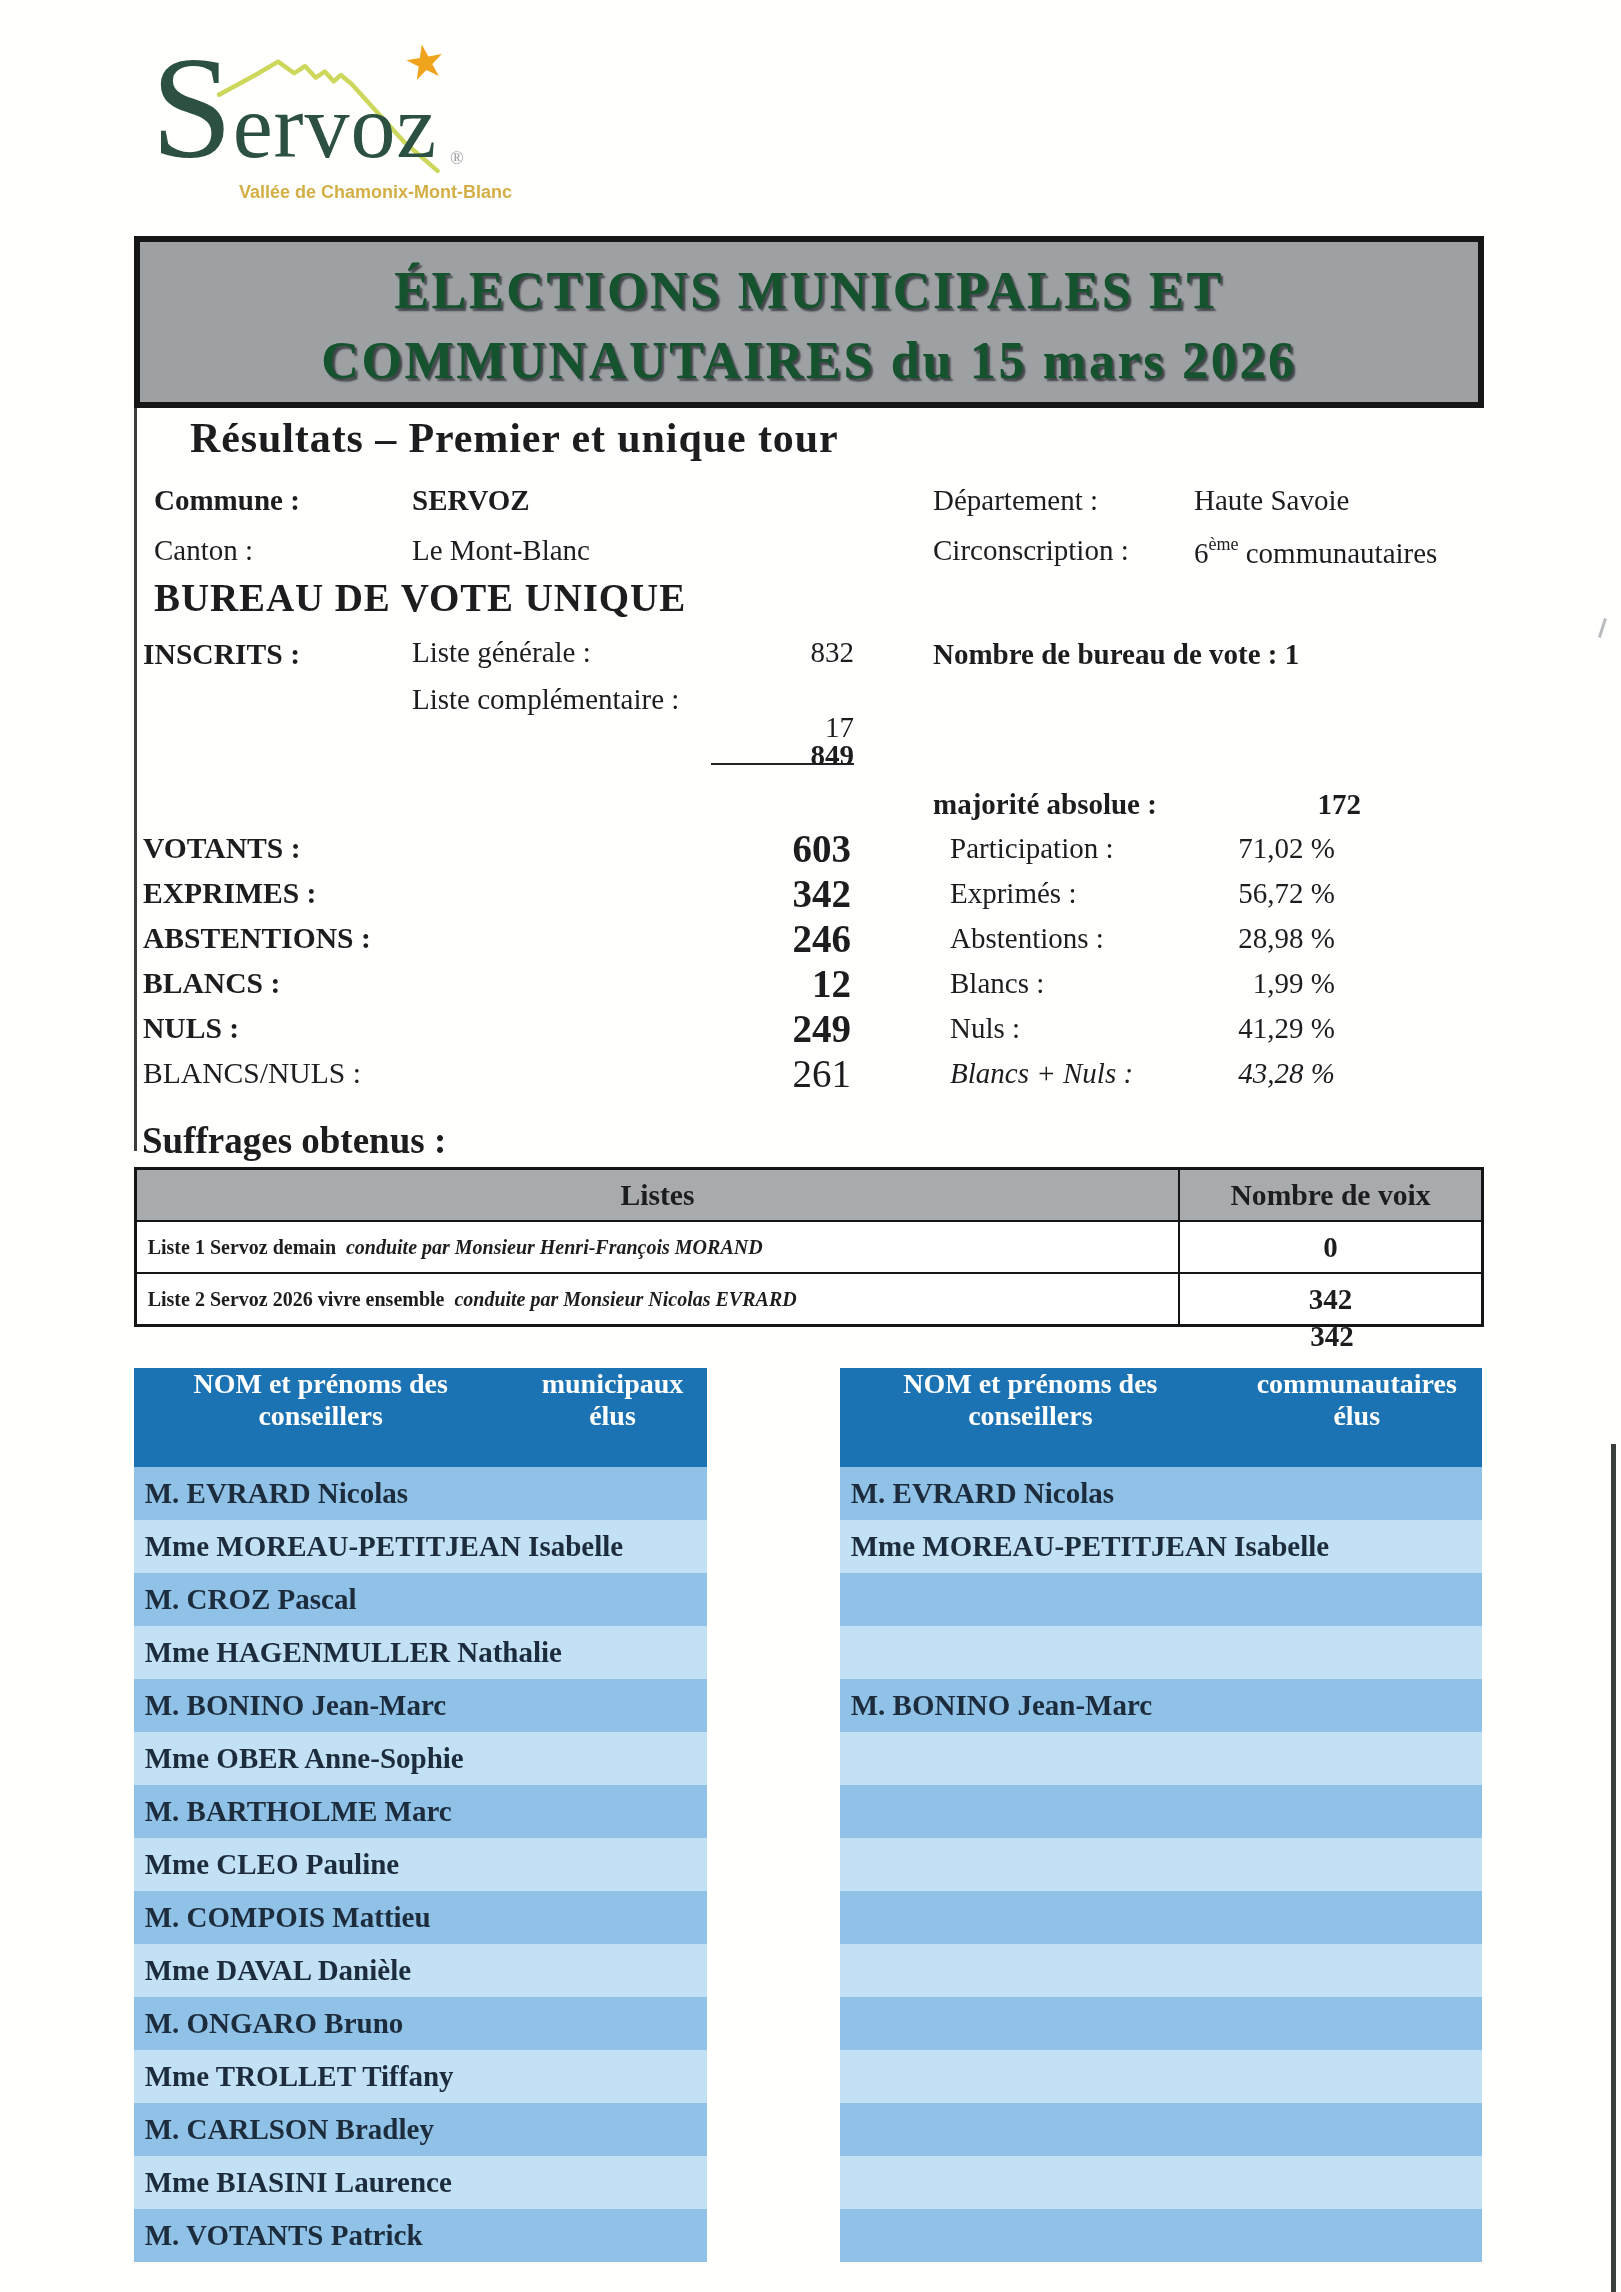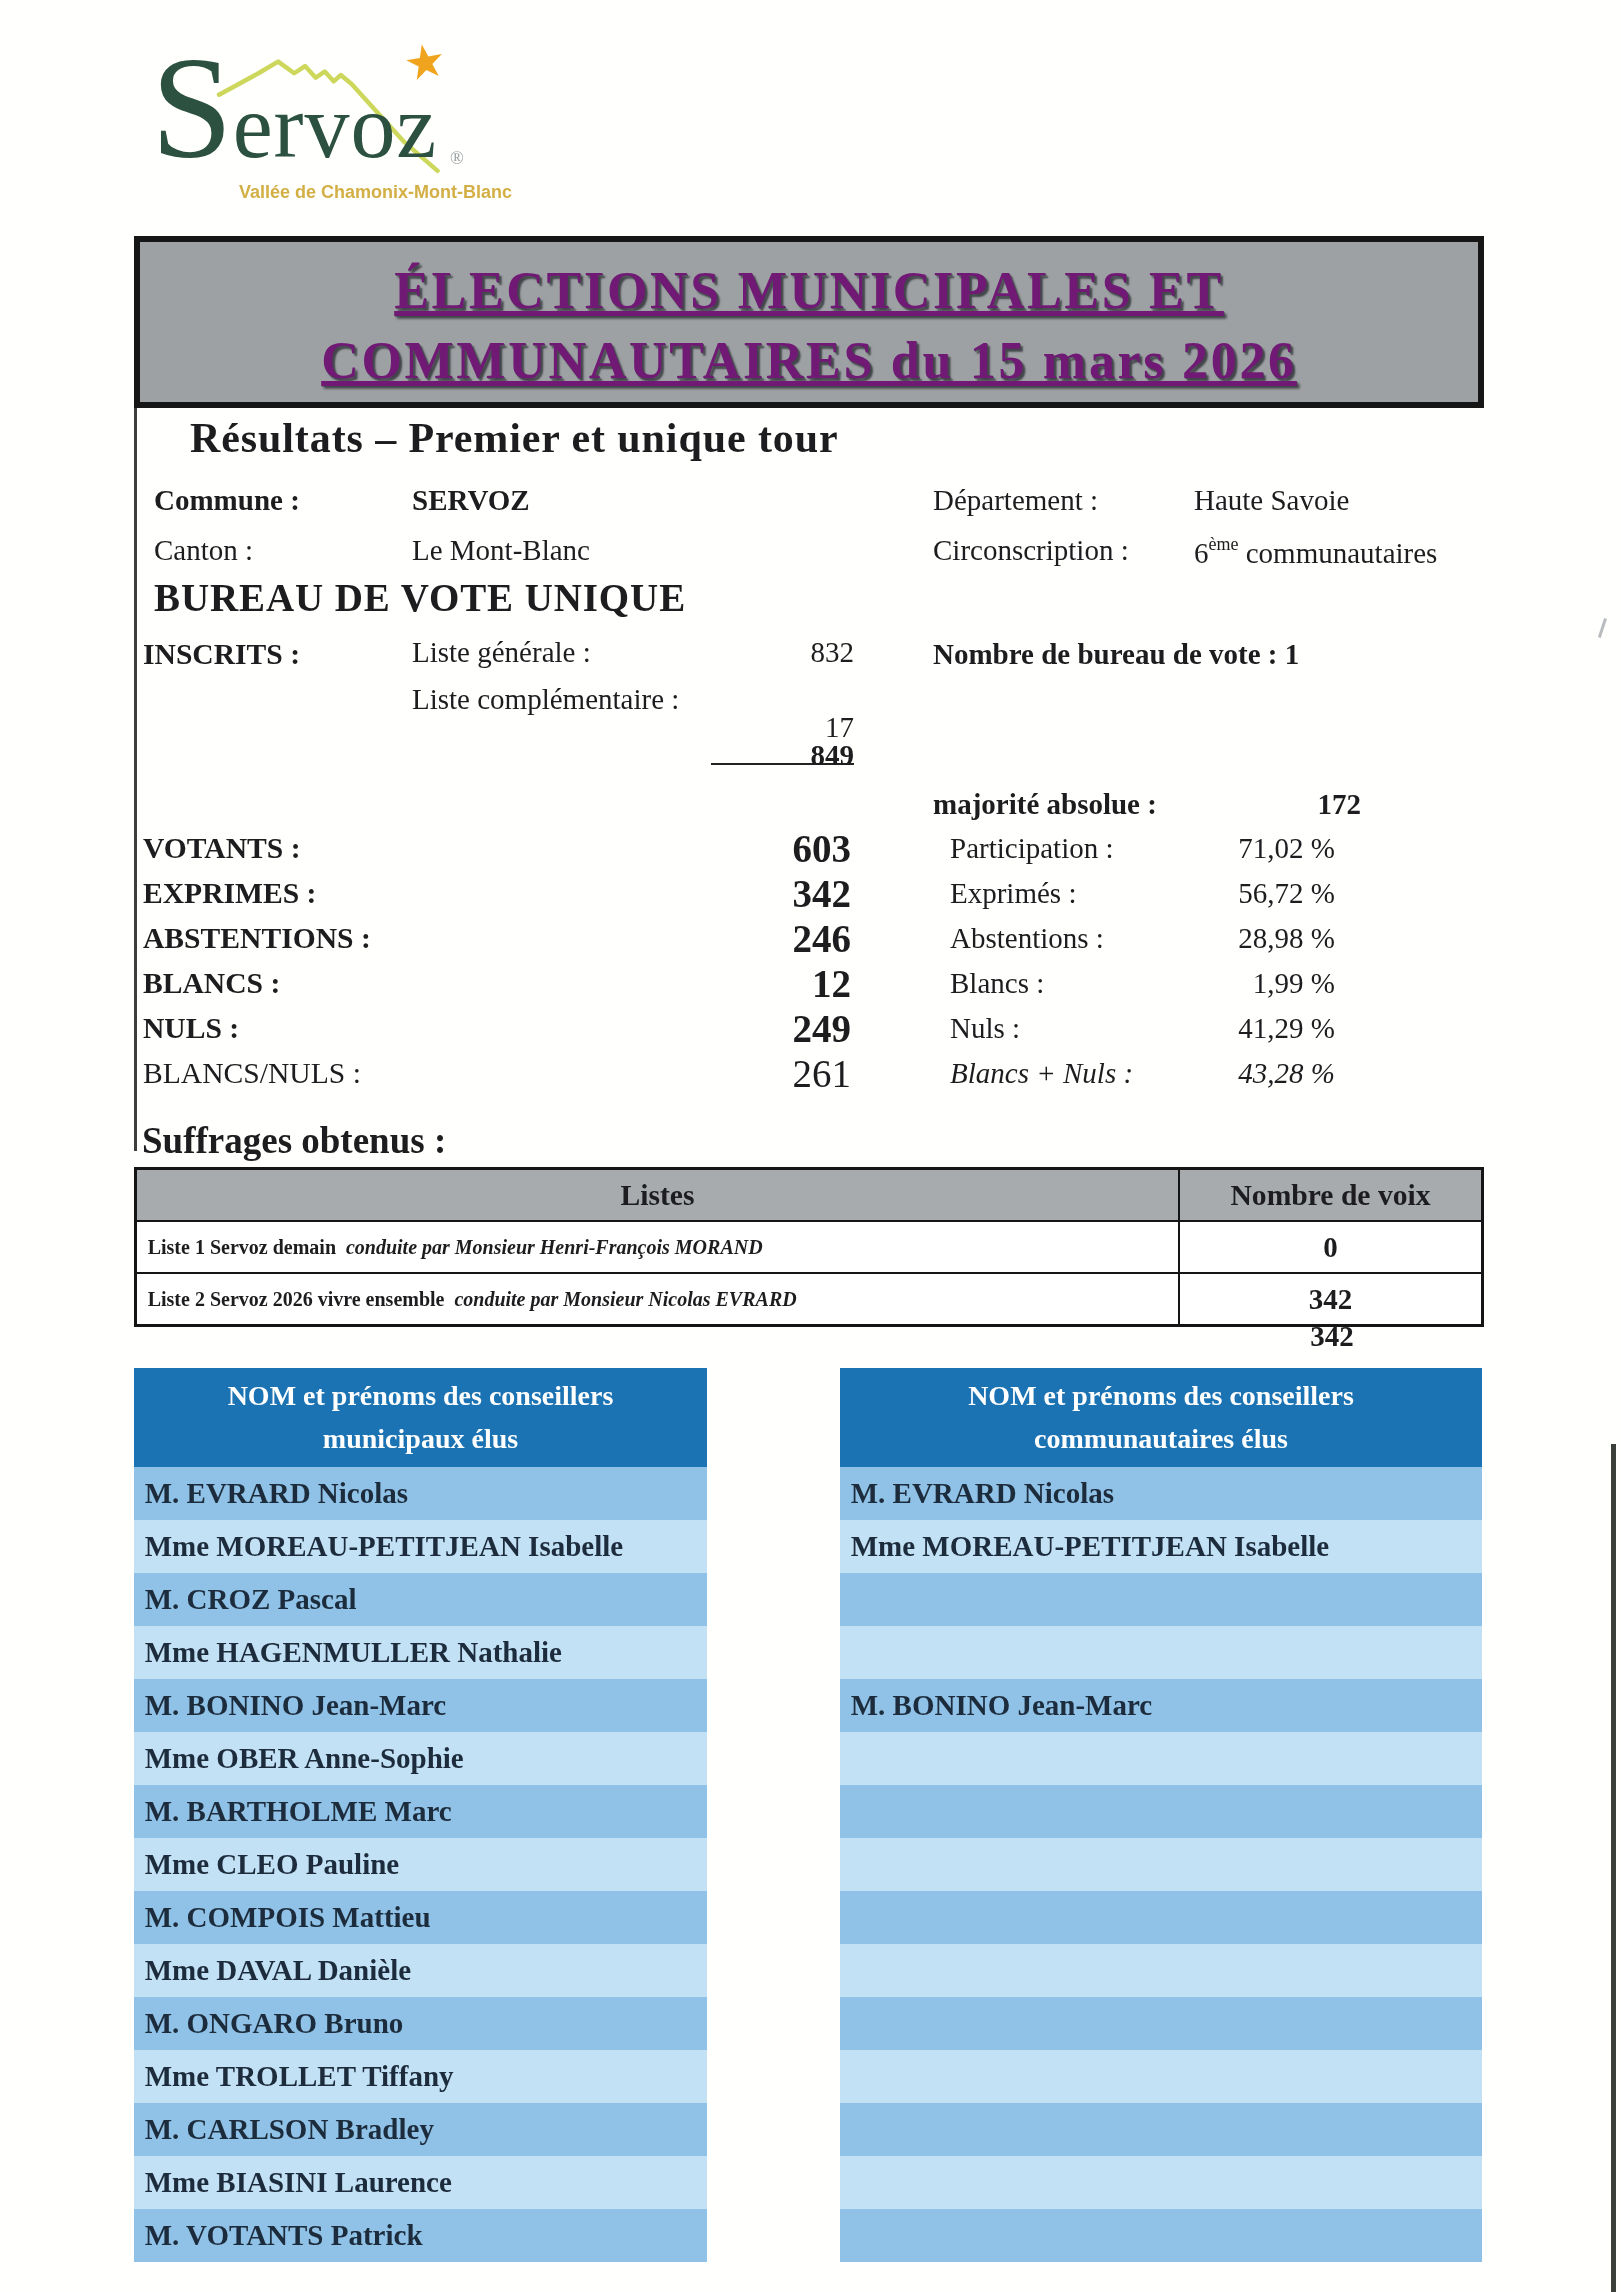--- a/index.html
+++ b/index.html
@@ -18,22 +18,22 @@
   .logo-name{position:absolute;left:9px;top:3.6px;color:var(--logo_green);white-space:nowrap;}
   .logo-name .big-s{font-size:147px;line-height:143px;}
   .logo-name .rest{font-size:90px;letter-spacing:0.9px;}
   .logo-tagline{position:absolute;left:97px;top:150px;font-family:"Liberation Sans",sans-serif;
                 font-size:18px;font-weight:bold;color:var(--logo_gold);white-space:nowrap;}
   .logo-reg{position:absolute;left:308px;top:116px;font-size:18px;color:#9a9ea1;}
   
   .banner{position:absolute;left:134px;top:236px;width:1350px;height:172px;box-sizing:border-box;
           border:6.3px solid #161616;background:var(--banner_gray);text-align:center;
           padding-top:14.3px;}
-  .banner div{font-size:52px;font-weight:bold;letter-spacing:2.7px;color:#701a75;line-height:70px;
-              text-shadow:2.7px 2.7px 1.8px #42464a, 0.9px 0.9px 0 #5a5e61;white-space:nowrap;text-decoration:underline;}
+  .banner div{font-size:52px;font-weight:bold;letter-spacing:2.7px;color:#14532d;line-height:70px;
+              text-shadow:2.7px 2.7px 1.8px #42464a, 0.9px 0.9px 0 #5a5e61;white-space:nowrap;}
   .left-rule{position:absolute;left:134px;top:408px;width:2.7px;height:743px;background:#3d3d3d;}
   
   .results-title{position:absolute;left:150px;top:414px;font-size:42px;font-weight:bold;letter-spacing:0.9px;margin-left:40px;}
   .bureau-title{position:absolute;left:154px;top:575px;font-size:39px;font-weight:bold;letter-spacing:0.9px;}
   .suffrages-title{position:absolute;left:142px;top:1119px;font-size:37px;font-weight:bold;}
   
   .info-row{position:absolute;height:38px;font-size:29px;white-space:nowrap;}
   .lbl-b{font-weight:bold;}
   .info-c1{position:absolute;left:154px;}
   .info-v1{position:absolute;left:412px;}
@@ -79,21 +79,21 @@
   .suf-name .plain{margin-right:9.9px;}
   .suf-name .cond{font-style:italic;}
   .suf-voix{flex:1;text-align:center;line-height:50px;font-size:29px;font-weight:bold;}
   .suf-total{position:absolute;left:1184px;top:1320px;width:296px;text-align:center;
              font-size:29px;font-weight:bold;}
   
   .ctable{position:absolute;top:1368px;}
   .ctable.municipal{left:134px;width:573px;}
   .ctable.communautaire{left:840px;width:642px;}
   .chead{height:99px;background:var(--blue_header);color:#fff;font-weight:bold;font-size:28px;
-         text-align:center;display:flex;flex-direction:column;justify-content:center;gap:10.7px;}
+         text-align:center;display:flex;justify-content:center;gap:10.7px;}
   .cbody .c-row{height:53px;display:flex;align-items:center;padding-left:10.7px;box-sizing:border-box;
                 font-size:29px;font-weight:bold;color:var(--name_navy);white-space:nowrap;}
   .cbody .c-row:nth-child(odd){background:var(--stripe_medium);}
   .cbody .c-row:nth-child(even){background:var(--stripe_light);}
   
   .scan-edge{position:absolute;left:1611px;top:1444px;width:5.4px;height:849px;background:#3c403a;}
   .scan-tick{position:absolute;left:1601px;top:618px;width:2.7px;height:19.7px;background:#b9bcbf;
              transform:rotate(18deg);}
 </style>
 </head>

